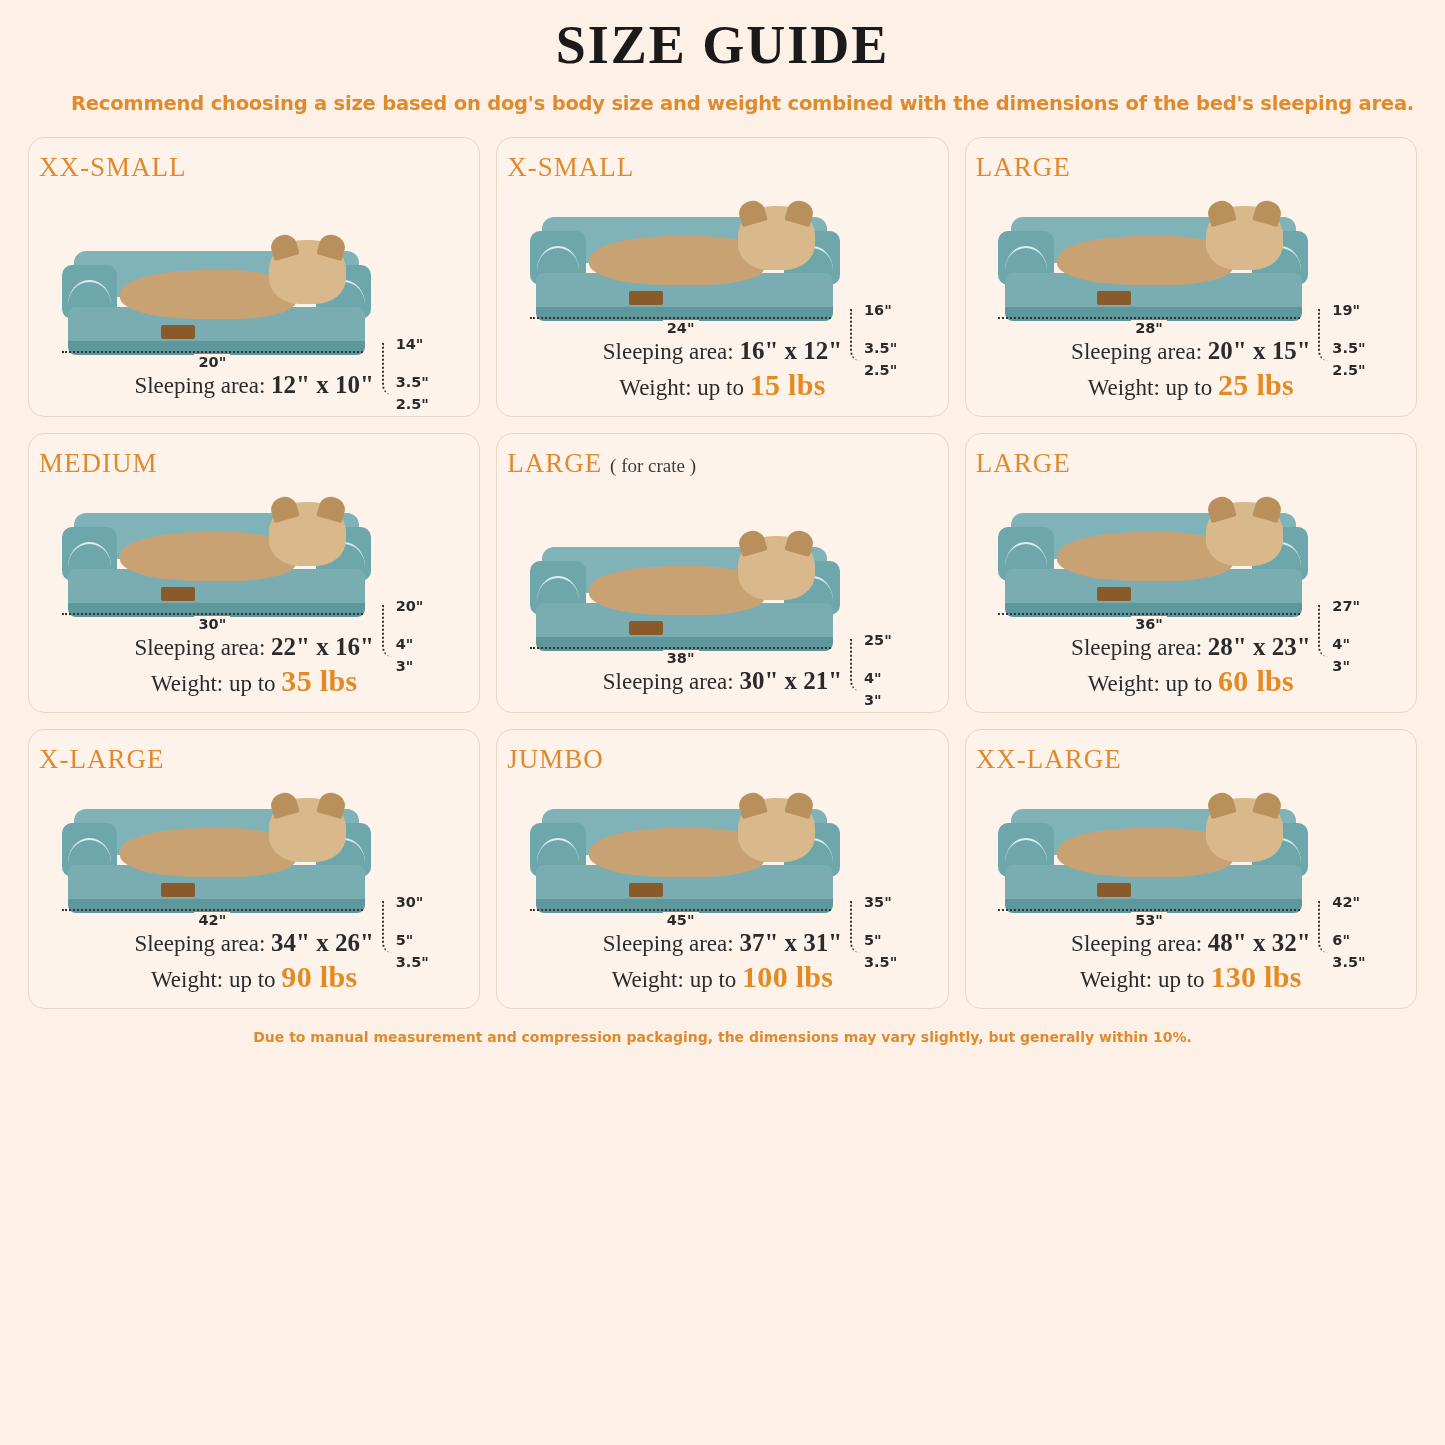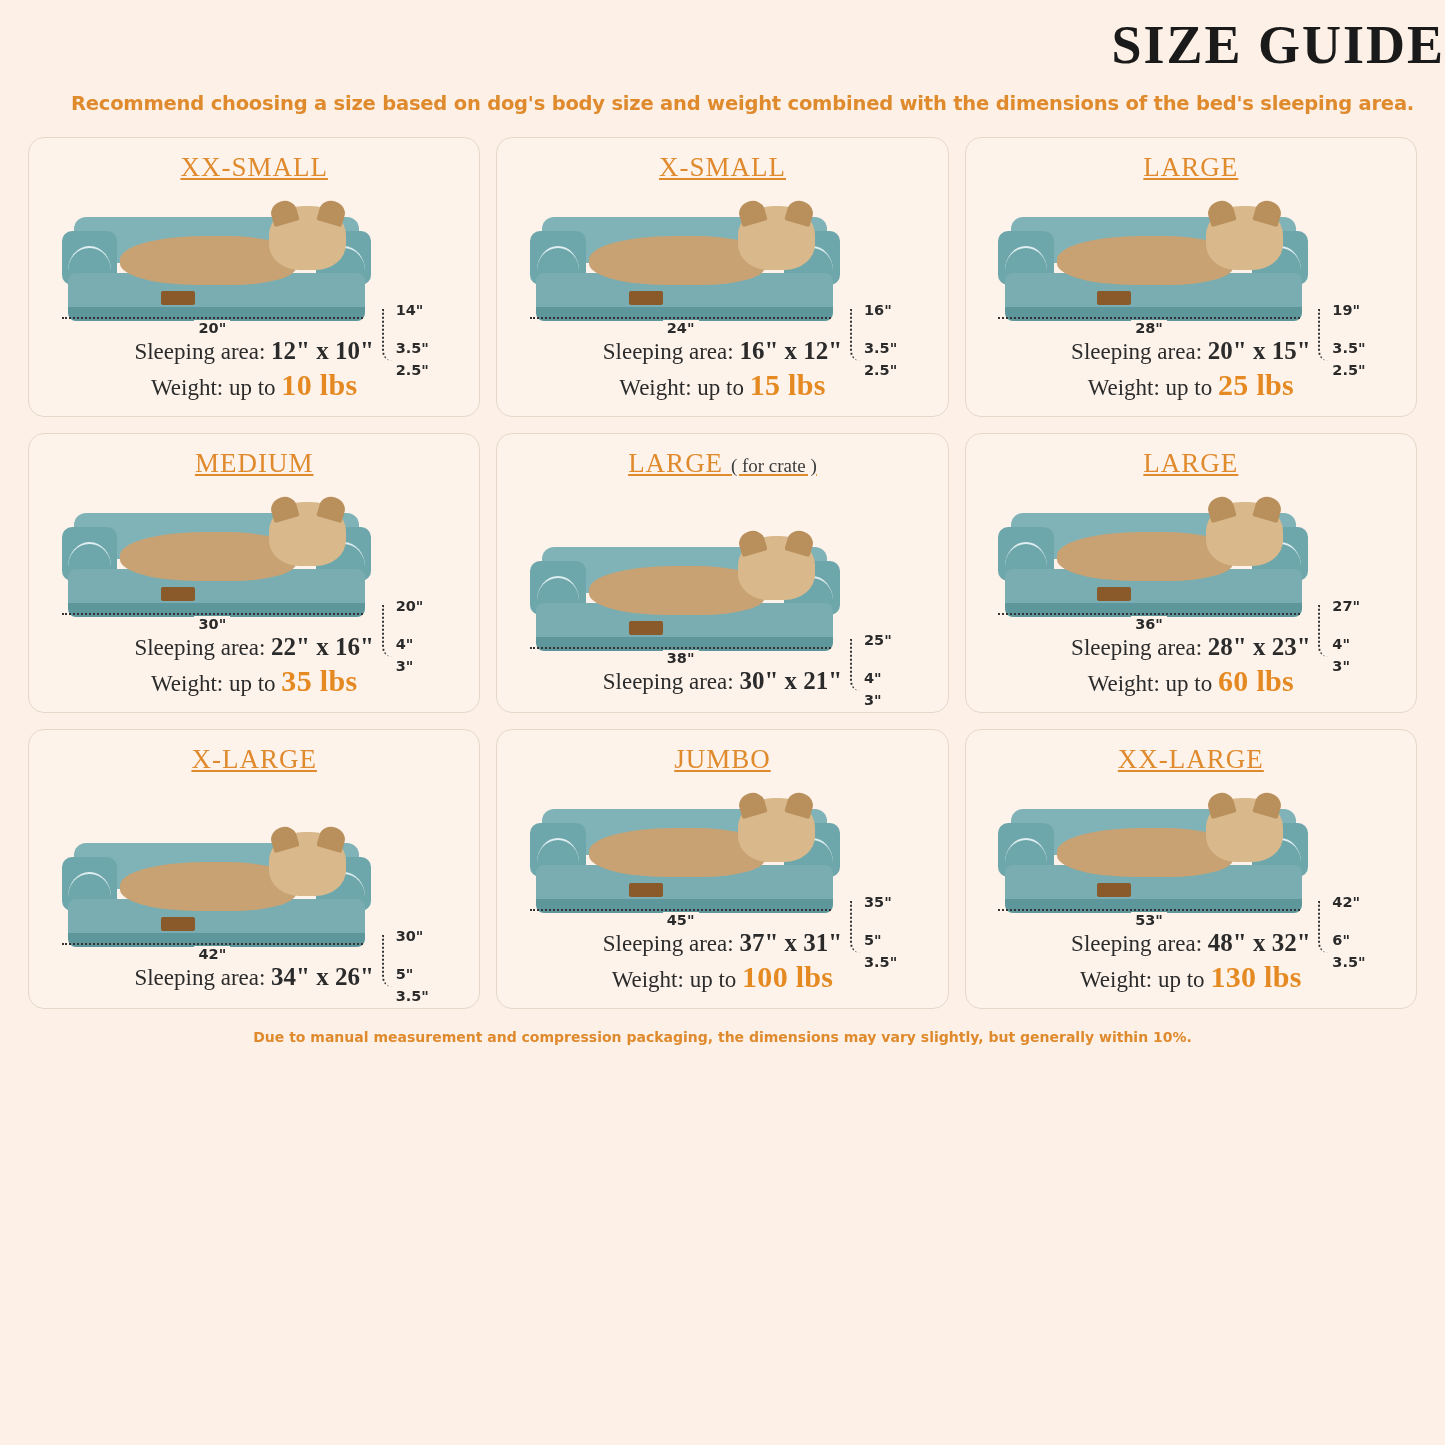--- a/index.html
+++ b/index.html
@@ -10,21 +10,21 @@
     font-family: "Liberation Serif", serif;
   }
   #page {
     width: 1445px; height: 1445px;
     background: #fdf1e7;
     position: relative;
     overflow: hidden;
     padding: 0;
   }
   .title {
-    text-align: right;
+    text-align: center;
     font-family: "Liberation Serif", serif;
     font-size: 54px;
     font-weight: bold;
     letter-spacing: 2px;
     color: #1a1a1a;
     padding-top: 14px;
     margin: 0;
   }
   .subtitle {
     text-align: center;
@@ -46,28 +46,27 @@
   .card {
     background: #fdf3eb;
     border: 1px solid #e6d7c9;
     border-radius: 16px;
     position: relative;
     padding: 8px 10px 10px 10px;
     display: flex;
     flex-direction: column;
   }
   .card-title {
-    text-align: center;
+    text-align: left;
     font-family: "Liberation Serif", serif;
     font-size: 27px;
     color: #e08a2e;
     letter-spacing: 1px;
     margin-top: 6px;
     white-space: nowrap;
-    text-decoration: underline;
   }
   .card-title .note {
     font-size: 19px;
     color: #3b3b3b;
     letter-spacing: 0;
   }
   .illus {
     flex: 1 1 auto;
     position: relative;
     margin: 4px 6px 0 6px;
@@ -270,24 +269,20 @@
         </div>
         <div class="width-row">
           <span>20"</span>
         </div>
       </div>
       <div class="specs">
         <div class="line1">
           <span>Sleeping area:</span>
           <b>12" x 10"</b>
         </div>
-        <div class="line2">
-          <span>Weight:  up to</span>
-          <span class="lbs">10 lbs</span>
-        </div>
       </div>
     </div>
 
     <div class="card">
       <div class="card-title">
         <span>X-SMALL</span>
         <span class="note"></span>
       </div>
       <div class="illus">
         <div class="bed">
@@ -524,20 +519,24 @@
         </div>
         <div class="width-row">
           <span>42"</span>
         </div>
       </div>
       <div class="specs">
         <div class="line1">
           <span>Sleeping area:</span>
           <b>34" x 26"</b>
         </div>
+        <div class="line2">
+          <span>Weight:  up to</span>
+          <span class="lbs">90 lbs</span>
+        </div>
       </div>
     </div>
 
     <div class="card">
       <div class="card-title">
         <span>JUMBO</span>
         <span class="note"></span>
       </div>
       <div class="illus">
         <div class="bed">

